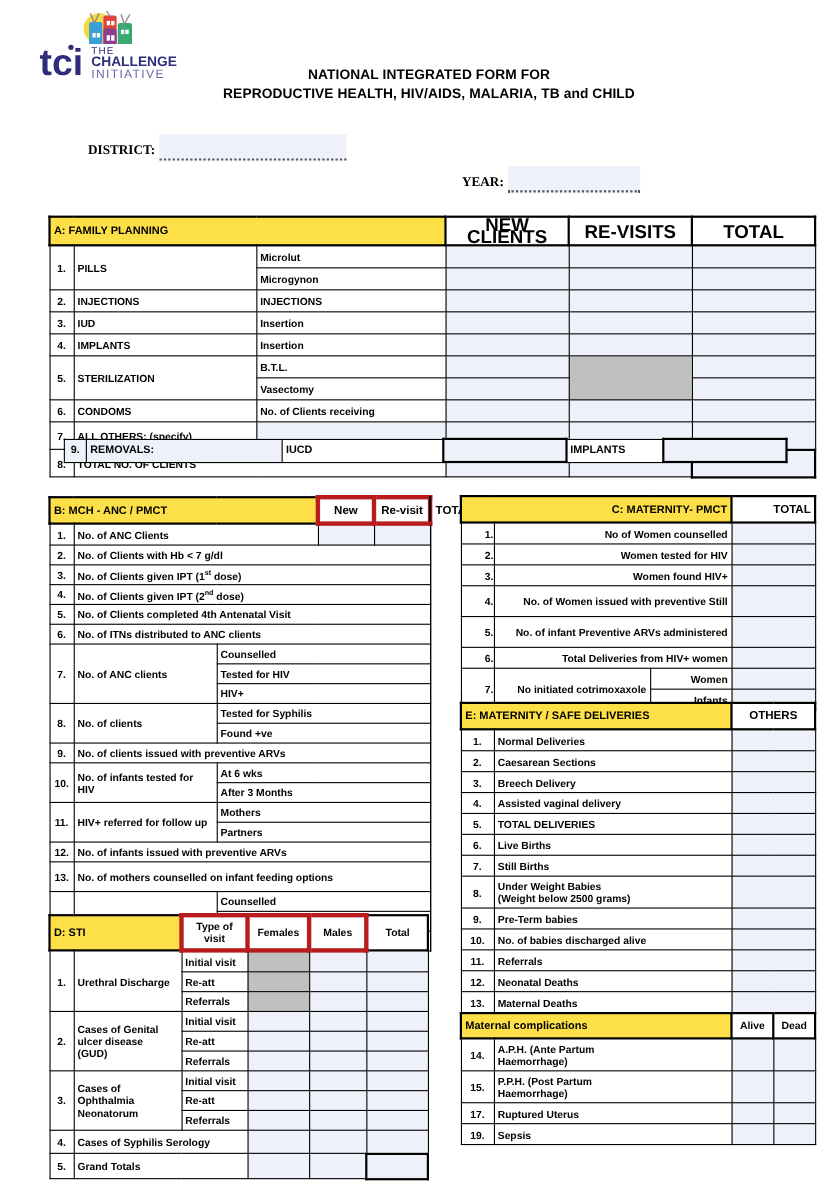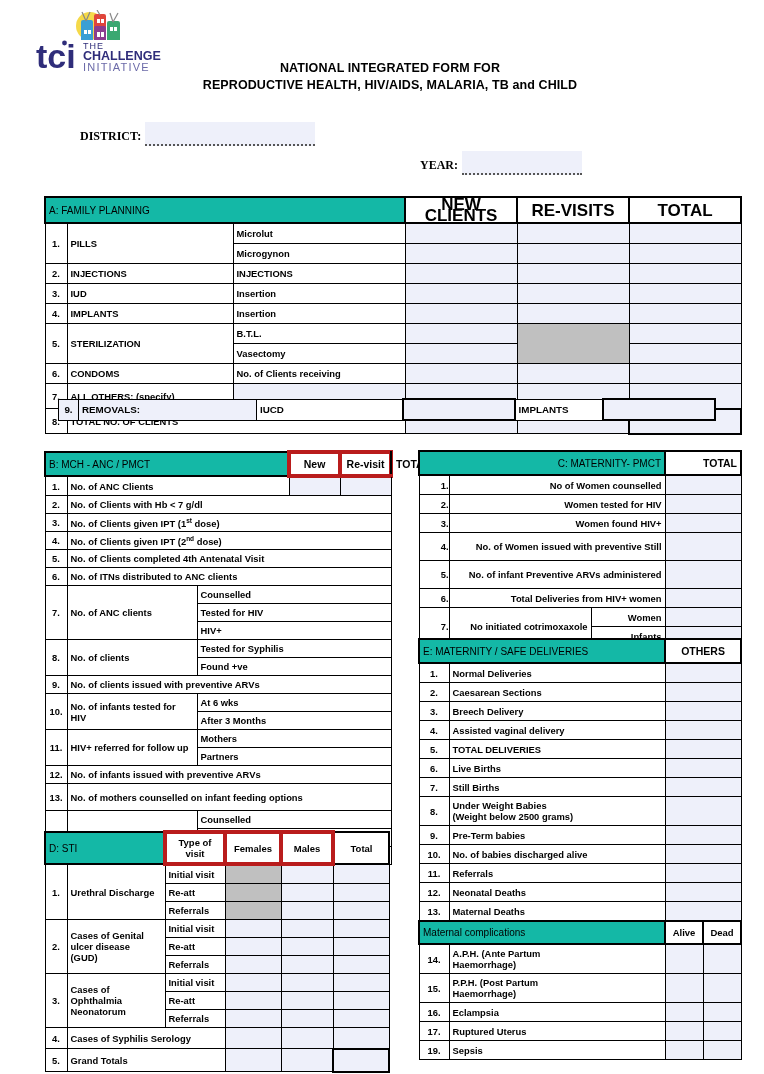--- a/index.html
+++ b/index.html
@@ -34,22 +34,22 @@
   table{border-collapse:collapse;table-layout:fixed;}
   td,th{
     border:1px solid #000;font-size:9.4px;font-weight:bold;
     padding:1px 3px;vertical-align:middle;line-height:11px;
     background:#ffffff;
   }
   td.num{text-align:center;width:20px;padding:1px 0;}
   td.fill{background:#eef0fa;}
   td.gray{background:#c0c0c0;}
   .sec-head{
-    border:2.5px solid #000 !important;font-size:10px;font-weight:normal;
-    background:#14b8a6;
+    border:2.5px solid #000 !important;font-size:10px;font-weight:bold;
+    background:#fde047;
   }
   .col-head{
     text-align:center;font-size:10.5px;font-weight:bold;
     border:4px solid #b91c1c;
   }
   .col-head.thick{border:2.5px solid #000;}
   .thickbox{border:2.5px solid #000 !important;}
 
   
   #secA{position:absolute;left:44px;top:196px;width:696px;}
@@ -517,26 +517,20 @@
           <td class="fill"></td>
           <td class="fill"></td>
         </tr>
       <tr>
           <td class="num">15.</td>
           <td style="height:26px">P.P.H. (Post Partum<br>Haemorrhage)</td>
           <td class="fill"></td>
           <td class="fill"></td>
         </tr>
       <tr>
-          <td class="num">16.</td>
-          <td>Eclampsia</td>
-          <td class="fill"></td>
-          <td class="fill"></td>
-        </tr>
-      <tr>
           <td class="num">17.</td>
           <td>Ruptured Uterus</td>
           <td class="fill"></td>
           <td class="fill"></td>
         </tr>
       <tr>
           <td class="num">19.</td>
           <td>Sepsis</td>
           <td class="fill"></td>
           <td class="fill"></td>

